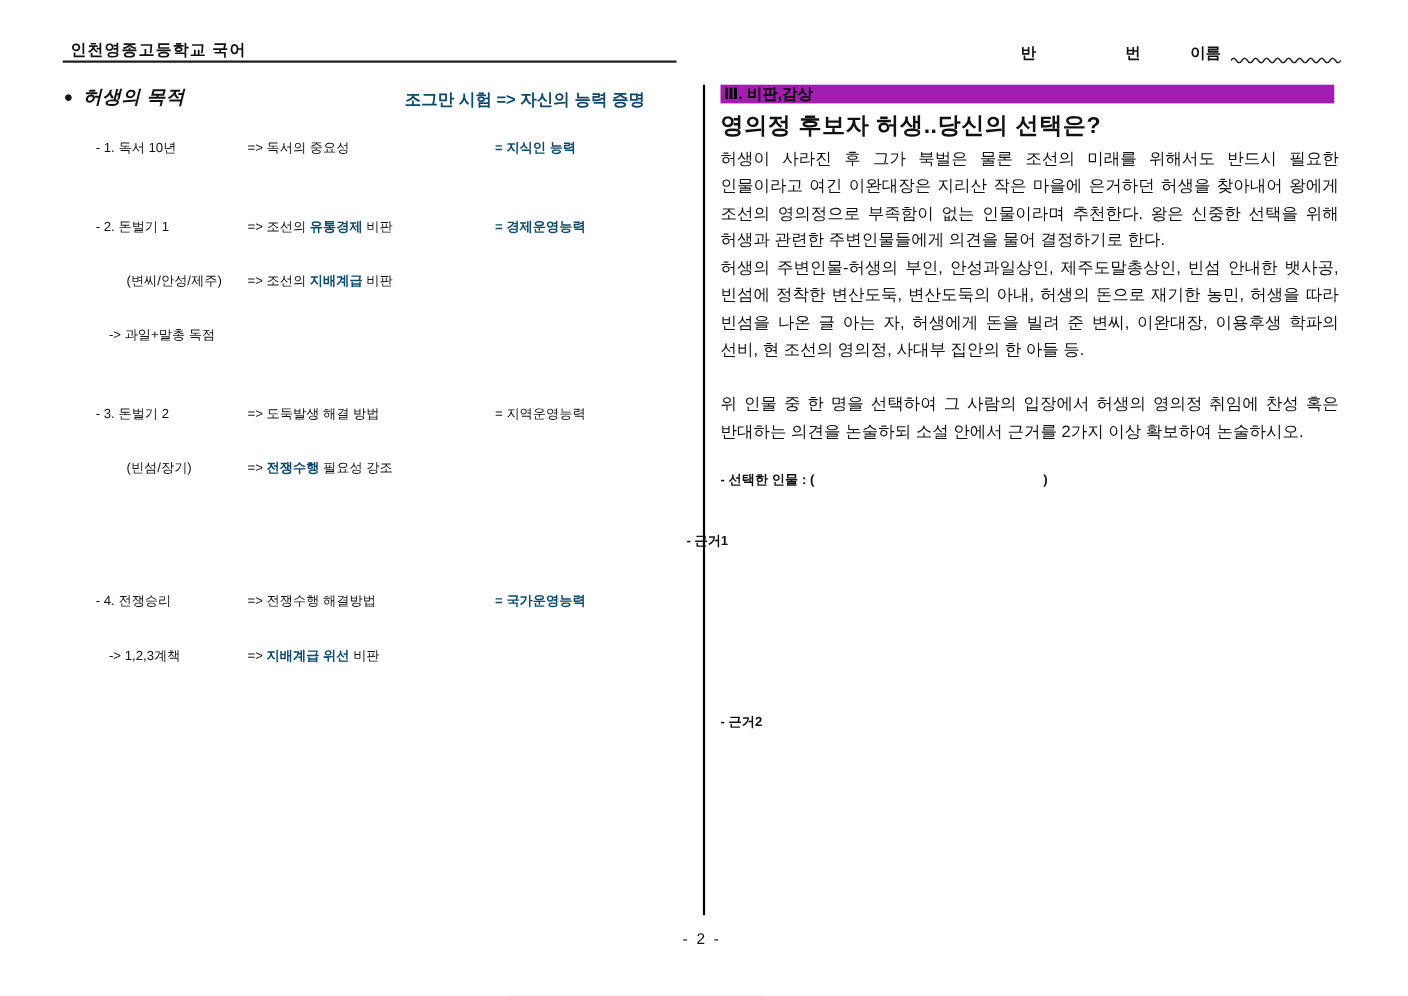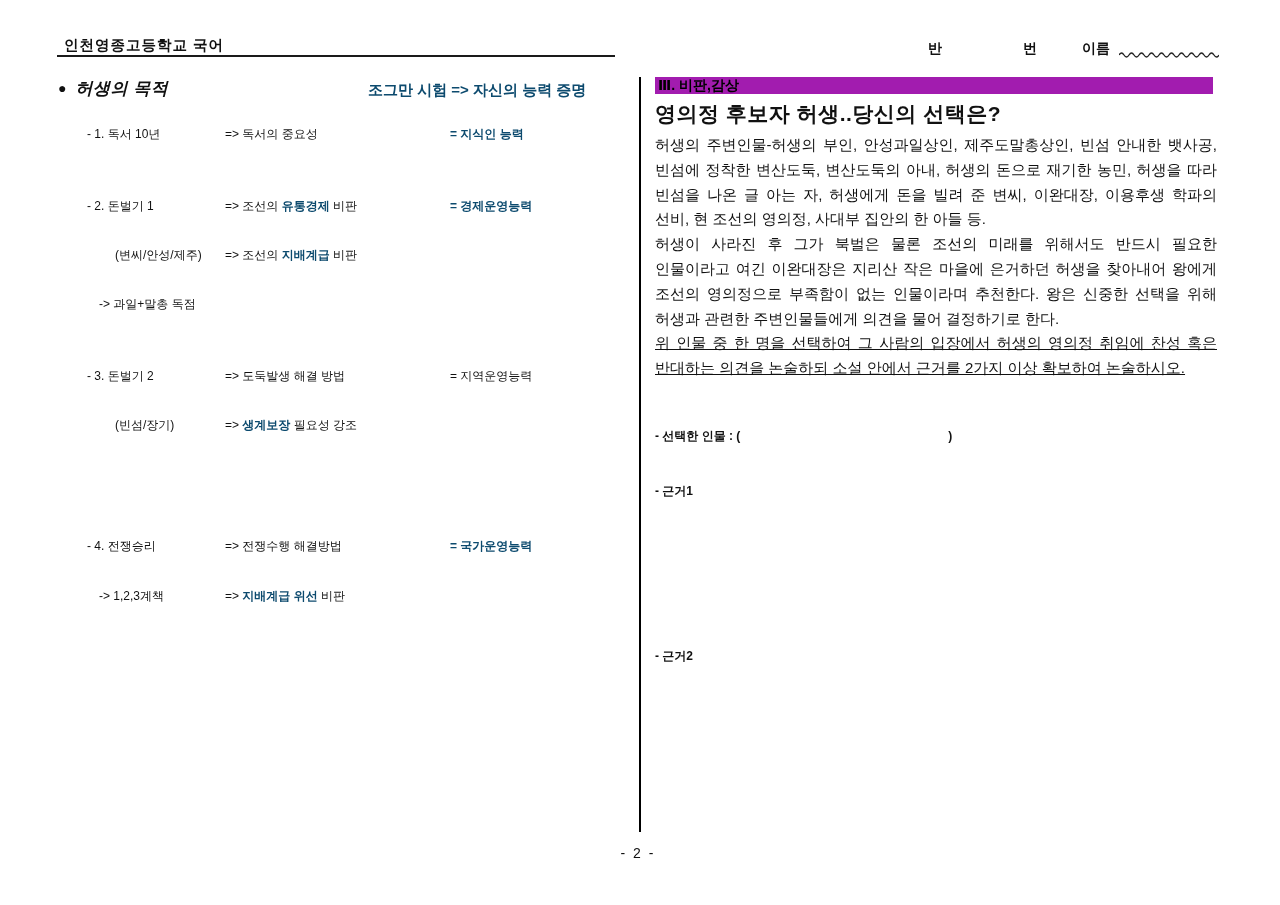--- a/index.html
+++ b/index.html
@@ -30,21 +30,21 @@
     width:558px;height:17px;background:#a21caf;
     font-size:14px;font-weight:bold;color:#000;
     line-height:17px;padding-left:3px;box-sizing:border-box;
   }
   .rtitle{font-size:21px;font-weight:bold;letter-spacing:0.5px;}
   .bodytext{
     width:562px;font-size:15px;line-height:24.8px;
     text-align:justify;word-break:keep-all;
   }
   .bodytext p{margin:0;}
-  .bodytext .gap{text-decoration:underline;}
+  .bodytext .gap{margin-top:25px;}
   .prompt{font-size:12px;font-weight:bold;white-space:nowrap;}
   .choice-gap{display:inline-block;width:208px;}
   .pagenum{width:120px;text-align:center;font-size:14px;letter-spacing:2px;}
   .bullet{font-size:14px;margin-right:9px;vertical-align:1px;}
   .ltitle{font-size:17px;font-weight:bold;letter-spacing:0.5px;font-style:italic;}
 </style>
 </head>
 <body>
 
 <div class="page">
@@ -86,21 +86,21 @@
   </div>
 
   <div class="abs row" style="top:368px;">
     <span class="c1">- 3. 돈벌기 2</span>
     <span class="c2">=&gt; 도둑발생 해결 방법</span>
     <span class="c3">= 지역운영능력</span>
   </div>
 
   <div class="abs row" style="top:417px;">
     <span class="c1i">(빈섬/장기)</span>
-    <span class="c2"><span>=&gt; </span><span class="blue">생계보장</span><span> 필요성 강조</span></span>
+    <span class="c2"><span>=&gt; </span><span class="blue">전쟁수행</span><span> 필요성 강조</span></span>
   </div>
 
 
   <div class="abs row" style="top:538px;">
     <span class="c1">- 4. 전쟁승리</span>
     <span class="c2">=&gt; 전쟁수행 해결방법</span>
     <span class="c3 blue">= 국가운영능력</span>
   </div>
 
   <div class="abs row" style="top:588px;">
@@ -108,27 +108,27 @@
     <span class="c2"><span>=&gt; </span><span class="blue">지배계급 위선</span><span> 비판</span></span>
   </div>
 
   <div class="abs divider" style="left:639px;top:77px;height:755px;"></div>
 
   <div class="abs graybar" style="left:655px;top:77px;">Ⅲ. 비판,감상</div>
 
   <div class="abs rtitle" style="left:655px;top:100px;white-space:nowrap;">영의정 후보자 허생..당신의 선택은?</div>
 
   <div class="abs bodytext" style="left:655px;top:133px;">
+    <p>허생이 사라진 후 그가 북벌은 물론 조선의 미래를 위해서도 반드시 필요한 인물이라고 여긴 이완대장은 지리산 작은 마을에 은거하던 허생을 찾아내어 왕에게 조선의 영의정으로 부족함이 없는 인물이라며 추천한다. 왕은 신중한 선택을 위해 허생과 관련한 주변인물들에게 의견을 물어 결정하기로 한다.</p>
     <p>허생의 주변인물-허생의 부인, 안성과일상인, 제주도말총상인, 빈섬 안내한 뱃사공, 빈섬에 정착한 변산도둑, 변산도둑의 아내, 허생의 돈으로 재기한 농민, 허생을 따라 빈섬을 나온 글 아는 자, 허생에게 돈을 빌려 준 변씨, 이완대장, 이용후생 학파의 선비, 현 조선의 영의정, 사대부 집안의 한 아들 등.</p>
-    <p>허생이 사라진 후 그가 북벌은 물론 조선의 미래를 위해서도 반드시 필요한 인물이라고 여긴 이완대장은 지리산 작은 마을에 은거하던 허생을 찾아내어 왕에게 조선의 영의정으로 부족함이 없는 인물이라며 추천한다. 왕은 신중한 선택을 위해 허생과 관련한 주변인물들에게 의견을 물어 결정하기로 한다.</p>
     <p class="gap">위 인물 중 한 명을 선택하여 그 사람의 입장에서 허생의 영의정 취임에 찬성 혹은 반대하는 의견을 논술하되 소설 안에서 근거를 2가지 이상 확보하여 논술하시오.</p>
   </div>
 
   <div class="abs prompt" style="left:655px;top:428px;">
     <span>- 선택한 인물 : (</span><span class="choice-gap"></span><span>)</span>
   </div>
 
-  <div class="abs prompt" style="left:655px;top:483px;text-align:right;">- 근거1</div>
+  <div class="abs prompt" style="left:624px;top:483px;text-align:right;">- 근거1</div>
   <div class="abs prompt" style="left:655px;top:648px;">- 근거2</div>
 
   <div class="abs pagenum" style="left:578px;top:845px;">- 2 -</div>
 
 </div>
 
 </body></html>

